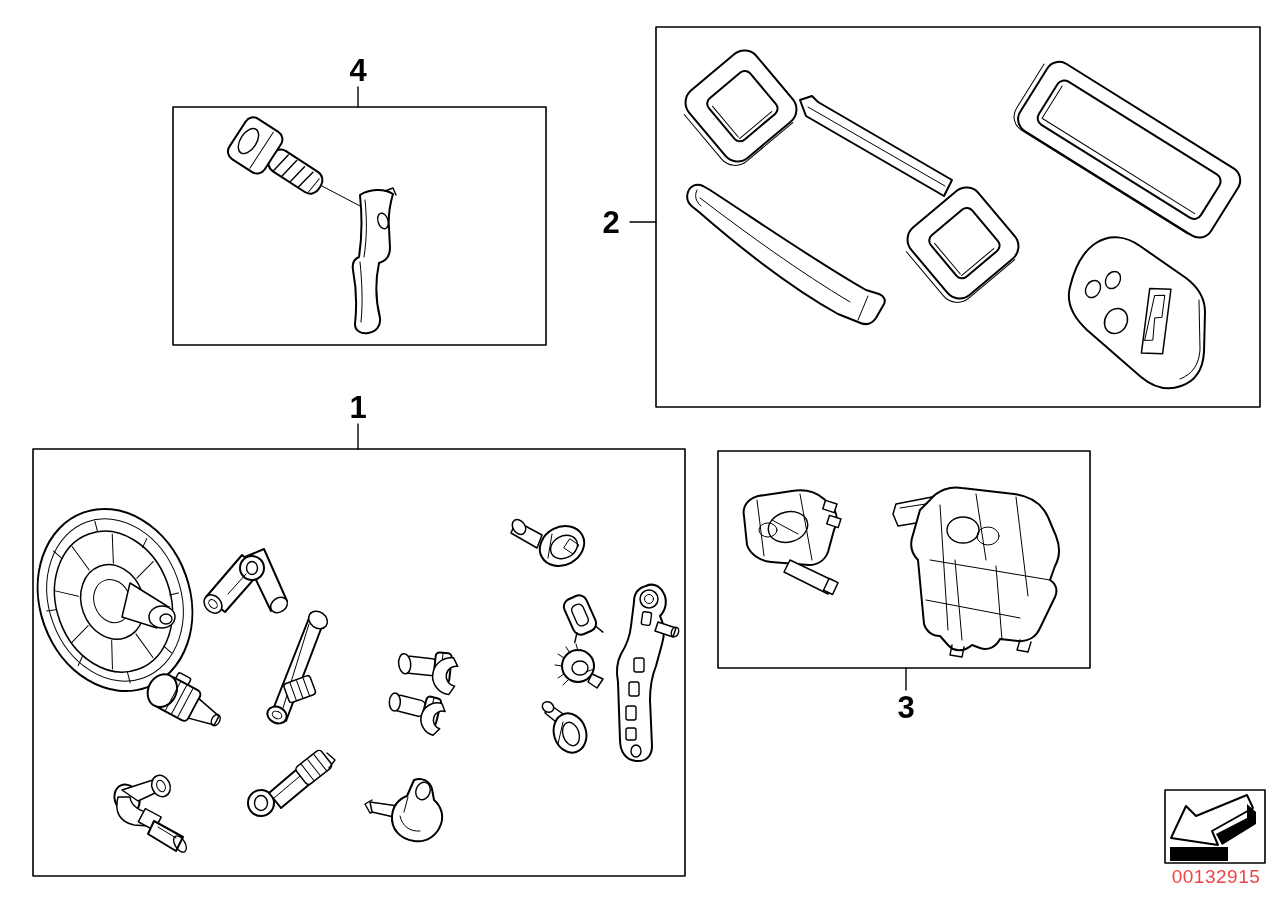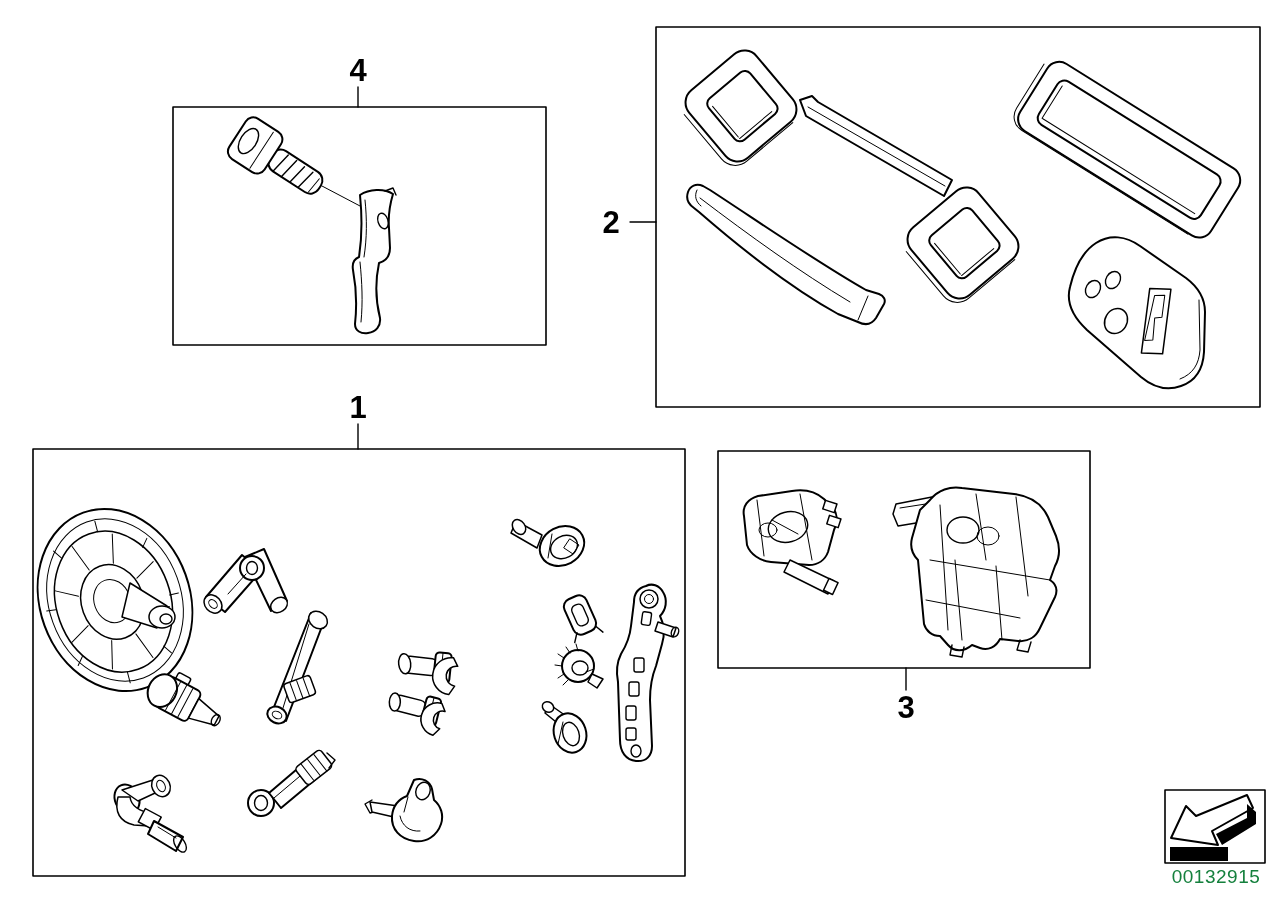--- a/index.html
+++ b/index.html
@@ -9,21 +9,21 @@
   svg *{stroke-linecap:round;stroke-linejoin:round;}
   .frame{fill:none;stroke:#000;stroke-width:1.6;}
   .o  {fill:#fff;stroke:#000;stroke-width:2;}
   .o2 {fill:#fff;stroke:#000;stroke-width:1.5;}
   .t  {fill:none;stroke:#000;stroke-width:1;}
   .t2 {fill:none;stroke:#000;stroke-width:1.4;}
   .blk{fill:#000;stroke:none;}
   .callout{position:absolute;transform:translateX(-50%);color:#000;
            font:700 31px/1 "Liberation Sans",sans-serif;}
   .stamp-num{position:absolute;left:1216px;top:866px;transform:translateX(-50%);
-             color:#15803d;font:400 19px/1.2 "Liberation Sans",sans-serif;letter-spacing:.5px;}
+             color:#ef4444;font:400 19px/1.2 "Liberation Sans",sans-serif;letter-spacing:.5px;}
 </style>
 </head>
 <body style="background: rgb(255, 255, 255);">
 
 <div class="canvas">
 
 <svg width="1287" height="910" viewBox="0 0 1287 910">
 
   <g>
     <rect class="frame" x="33" y="449" width="652" height="427"></rect>

